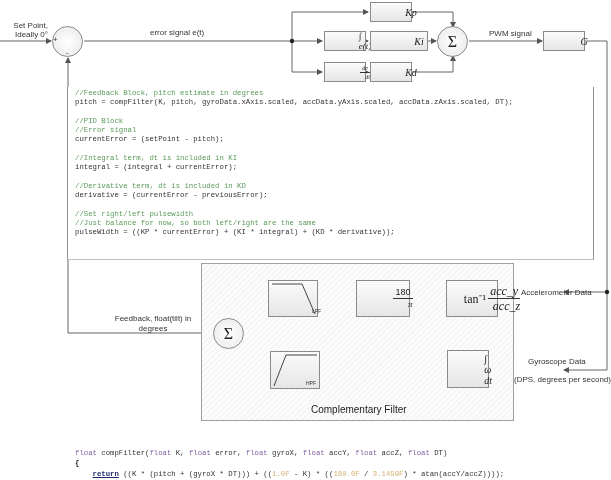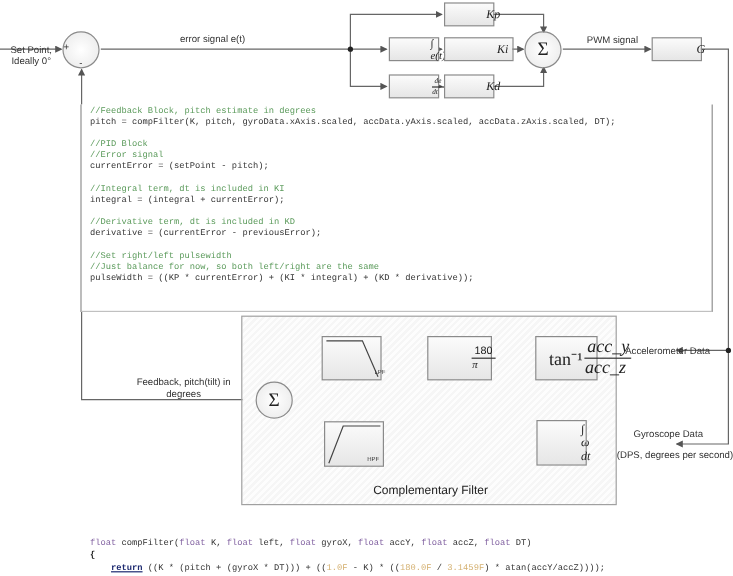--- a/index.html
+++ b/index.html
@@ -23,21 +23,21 @@
     .kw { color: #8060a0; }
     .kwb { color: #1d2a70; font-weight: bold; text-decoration: underline; }
     .num { color: #d4b070; }
     .sym { font-weight: bold; color: #222; }
     .cf-panel { position: absolute; left: 201px; top: 263px; width: 313px; height: 158px;
                 border: 1px solid #a0a0a0; box-sizing: border-box;
                 background: repeating-linear-gradient(135deg, #f6f6f6 0px, #f6f6f6 2px, #fdfdfd 2px, #fdfdfd 4px); }
     .code-block { position: absolute; left: 67px; top: 87px; width: 527px; height: 173px;
                   border-left: 1px solid #909090; border-right: 1px solid #909090; border-bottom: 1px solid #c0c0c0;
                   box-sizing: border-box; background: #fff; }
-    .frac { display: inline-flex; flex-direction: column; align-items: flex-start; line-height: 1; }
+    .frac { display: inline-flex; flex-direction: column; align-items: flex-end; line-height: 1; }
     .frac .n { border-bottom: 1px solid #333; padding: 0 2px 1px; }
     .frac .d { padding-top: 1px; }
   </style>
 </head>
 <body>
 
 <svg class="wires" viewBox="0 0 611 480">
   <defs>
     <marker id="ah" markerWidth="6" markerHeight="6" refX="5" refY="3" orient="auto">
       <path d="M0,0 L6,3 L0,6 z" fill="#555"></path>
@@ -70,21 +70,21 @@
 
     <line x1="446" y1="370" x2="322" y2="370" marker-end="url(#ah)"></line>
     <polyline points="270,370 230,370 230,350" marker-end="url(#ah)"></polyline>
 
     <polyline points="213,333 68,333 68,58" marker-end="url(#ah)"></polyline>
   </g>
   <circle cx="292" cy="41" r="2.2" fill="#222"></circle>
   <circle cx="607" cy="292" r="2.2" fill="#222"></circle>
 </svg>
 
-<div class="lbl center" style="left:4px; top:37px; width:44px; white-space:pre-line; line-height:9px;">Set Point,
+<div class="lbl center" style="left:4px; top:21px; width:44px; white-space:pre-line; line-height:9px;text-align:right;">Set Point,
 Ideally 0°</div>
 <div class="circle" style="left:52px; top:26px; width:31px; height:31px;"></div>
 <div class="lbl" style="left:53px; top:35px;">+</div>
 <div class="lbl" style="left:66px; top:48px;">-</div>
 <div class="lbl" style="left:150px; top:28px;">error signal e(t)</div>
 
 <div class="box" style="left:370px; top:2px; width:34px; height:20px;">Kp</div>
 <div class="box" style="left:324px; top:31px; width:23px; height:20px; font-size:9px;">∫ e(t)</div>
 <div class="box" style="left:370px; top:31px; width:58px; height:20px;">Ki</div>
 <div class="box" style="left:324px; top:62px; width:30px; height:20px; font-size:6px;">
@@ -112,41 +112,41 @@
 </div>
 
 <div class="box" style="left:270px; top:351px; width:50px; height:38px; align-items:flex-end; justify-content:flex-end;">
   <svg width="48" height="36" style="position:absolute; left:0; top:0;">
     <polyline points="3,34 15,3 46,3" fill="none" stroke="#444" stroke-width="1"></polyline>
   </svg>
   <span class="lbl" style="position:relative; right:3px; bottom:2px; font-size:5px; font-style:normal;">HPF</span>
 </div>
 
 <div class="circle" style="left:213px; top:318px; width:31px; height:31px;">Σ</div>
-<div class="lbl center" style="left:108px; top:314px; width:90px; white-space:pre-line; line-height:10px;">Feedback, pitch(tilt) in
+<div class="lbl center" style="left:108px; top:314px; width:90px; white-space:pre-line; line-height:10px;">Feedback, float(tilt) in
 degrees</div>
 
 <div class="box" style="left:356px; top:280px; width:54px; height:37px; font-style:normal; font-family:'Liberation Sans', sans-serif; font-size:9px;">
   <span class="frac">
       <span class="n">180</span>
       <span class="d" style="font-family:'Liberation Serif', serif; font-style:italic;">π</span>
     </span>
 </div>
 
-<div class="box" style="left:446px; top:280px; width:52px; height:37px; font-size:15px;">
+<div class="box" style="left:446px; top:280px; width:52px; height:37px; font-size:12px;">
   <span style="font-style:normal;">tan⁻¹</span>
   <span class="frac" style="margin-left:2px;">
       <span class="n">acc_y</span>
       <span class="d">acc_z</span>
     </span>
 </div>
 
 <div class="box" style="left:447px; top:350px; width:28px; height:38px; font-size:10px;">∫ ω dt</div>
 
 <div class="lbl" style="left:521px; top:288px;">Accelerometer Data</div>
 <div class="lbl" style="left:528px; top:357px;">Gyroscope Data</div>
 <div class="lbl" style="left:514px; top:375px;">(DPS, degrees per second)</div>
 
 <div class="code" style="left:75px; top:437px; line-height:10.5px;">
-<span><span class="kw">float</span><span> compFilter(</span><span class="kw">float</span><span> K, </span><span class="kw">float</span><span> left, </span><span class="kw">float</span><span> gyroX, </span><span class="kw">float</span><span> accY, </span><span class="kw">float</span><span> accZ, </span><span class="kw">float</span><span> DT)</span></span>
+<span><span class="kw">float</span><span> compFilter(</span><span class="kw">float</span><span> K, </span><span class="kw">float</span><span> error, </span><span class="kw">float</span><span> gyroX, </span><span class="kw">float</span><span> accY, </span><span class="kw">float</span><span> accZ, </span><span class="kw">float</span><span> DT)</span></span>
 <span class="sym">{</span>
 <span>    <span class="kwb">return</span><span> ((K * (pitch + (gyroX * DT))) + ((</span><span class="num">1.0F</span><span> - K) * ((</span><span class="num">180.0F</span><span> / </span><span class="num">3.1459F</span><span>) * atan(accY/accZ))));</span></span>
 </div>
 
 </body></html>

